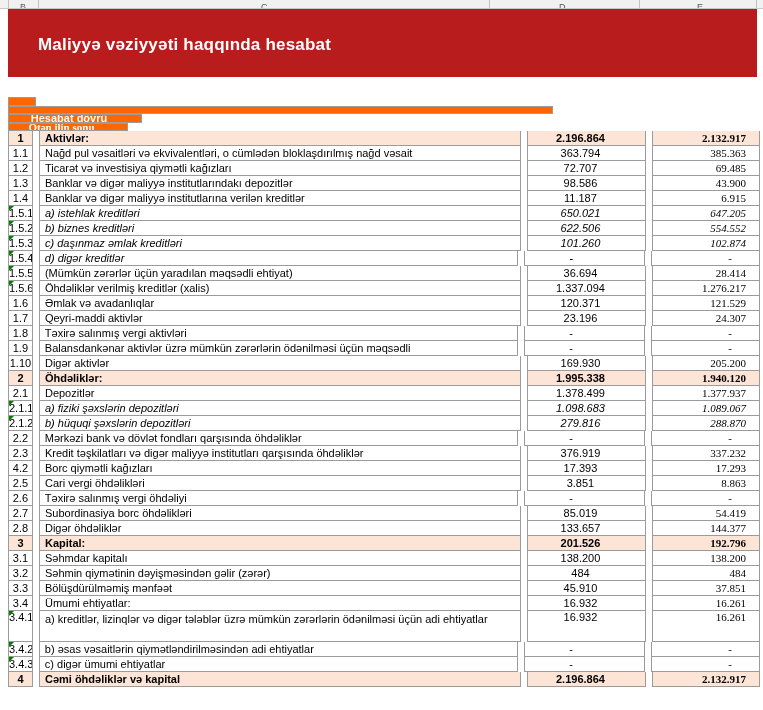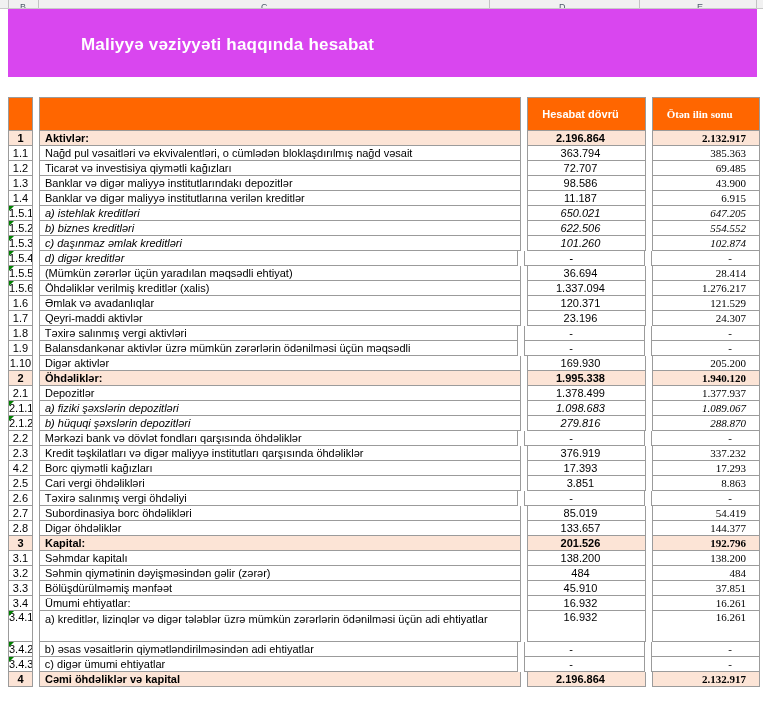--- a/index.html
+++ b/index.html
@@ -8,34 +8,34 @@
 
   
   .col-strip { position:absolute; left:0; top:0; width:763px; height:9px;
     background:#f1f1f1; border-bottom:1px solid #c9c9c9; overflow:hidden; }
   .col-strip .sep { position:absolute; top:0; width:1px; height:9px; background:#c2c2c2; }
   .sep-a{left:8px;} .sep-b{left:38px;} .sep-c{left:489px;} .sep-d{left:639px;} .sep-e{left:756px;}
   .col-letter { position:absolute; top:1px; font-size:9px; color:#4d5a6a; line-height:12px; }
   .letter-b{left:20px;} .letter-c{left:261px;} .letter-d{left:559px;} .letter-e{left:697px;}
 
   
-  .banner { position:absolute; left:8px; top:9px; width:749px; height:68px; background:#d946ef;padding-left:43px; }
+  .banner { position:absolute; left:8px; top:9px; width:749px; height:68px; background:#b91c1c; }
   .banner h1 { color:#ffffff; font-size:17px; font-weight:bold; padding:26px 0 0 30px;
     letter-spacing:0.2px; }
 
   
   .tbl { position:absolute; left:8px; top:97px; width:752px; }
   .row { display:flex; }
   .cell { border-left:1px solid #9b9b9b; border-right:1px solid #9b9b9b;
     border-bottom:1px solid #9b9b9b; background:#ffffff; overflow:hidden;
     font-size:11px; color:#000; position:relative; }
   .hdr .cell { border-top:1px solid #9b9b9b; background:#ff6600; color:#ffffff;
     font-weight:bold; display:flex; align-items:center; justify-content:center;
     text-align:center; }
-  .hdr { height:34px; } .hdr .cell{ height:34px; }
+  .hdr { height:34px;flex-direction:column; } .hdr .cell{ height:34px; }
   .r { height:15px; } .r .cell { height:15px; line-height:14px; }
   .r.tall { height:31px; } .r.tall .cell { height:31px; line-height:13px; }
   .r.tall .c-desc { padding-top:2px; }
   .c-num  { width:28px; text-align:center; margin-right:6px; }
   .c-desc { width:545px; padding-left:5px; margin-right:6px; white-space:nowrap; }
   .tall .c-desc { white-space:normal; }
   .c-v1   { width:134px; text-align:center; padding-right:12px; margin-right:6px; }
   .c-v2   { width:120px; text-align:right; padding-right:13px;font-family:Liberation Serif, serif; }
   .section .cell { background:#fce4d6; font-weight:bold; }
   .italic .c-desc, .italic .c-v1, .italic .c-v2 { font-style:italic; }

